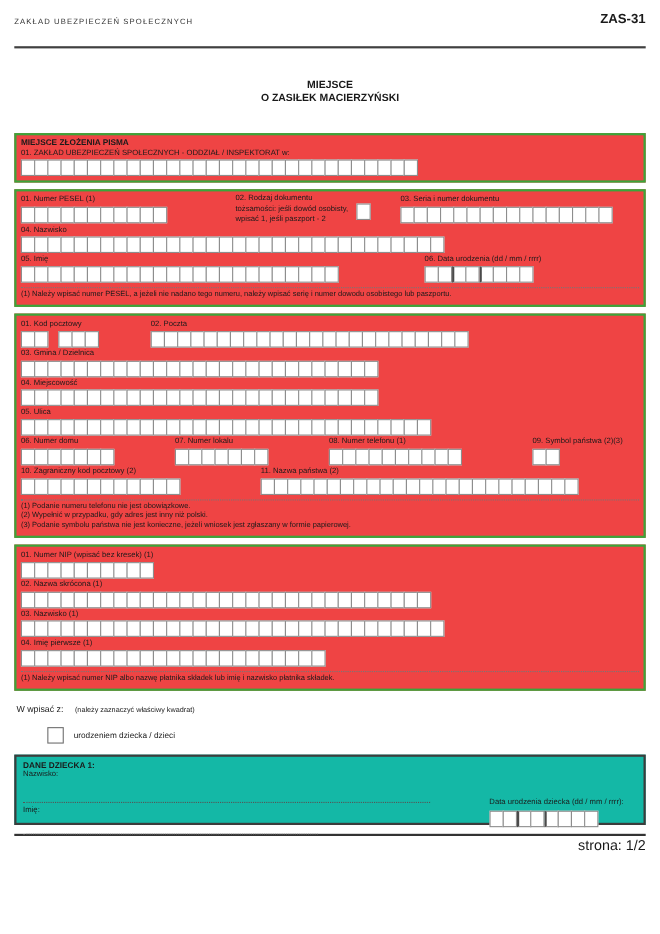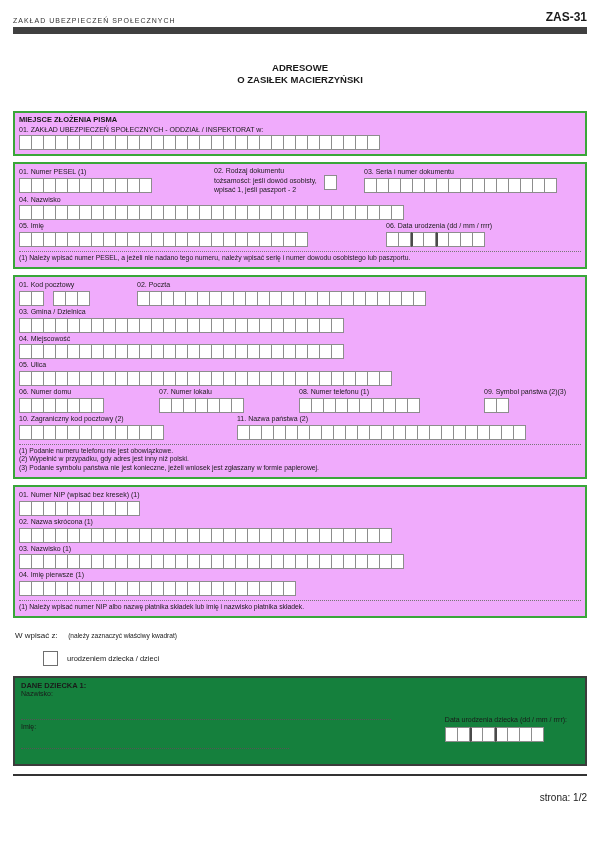--- a/index.html
+++ b/index.html
@@ -2,30 +2,30 @@
 <html><head>
 <meta charset="utf-8">
 <style>
   * { margin:0; padding:0; box-sizing:border-box; }
   html,body { width:600px; height:849px; background:#fff; }
   body { font-family:"Liberation Sans", sans-serif; color:#1a1a1a; overflow:hidden; }
   .page { width:600px; height:849px; padding:10px 13px 8px; }
 
   
   .hdr { display:flex; justify-content:space-between; align-items:flex-end;
-         border-bottom:7px solid #404040; padding-bottom:3px; }
+         border-bottom:2px solid #404040; padding-bottom:18px; }
   .hdr-org { font-size:7px; letter-spacing:1px; color:#333; }
   .hdr-code { font-size:12px; font-weight:bold; }
 
   
   .title { text-align:center; font-weight:bold; font-size:9.5px; line-height:1.3;
            margin:28px 0 24px; }
 
   
-  .sec { border:2px solid #3aa63a; background:#f0abfc; padding:2px 4px 4px; margin-bottom:6px; }
+  .sec { border:2px solid #3aa63a; background:#ef4444; padding:2px 4px 4px; margin-bottom:6px; }
   .sec-title { font-size:7.5px; font-weight:bold; line-height:1.2; }
   .lbl { font-size:7px; line-height:1.25; margin-top:2px; margin-bottom:1px; }
   .cells { line-height:0; white-space:nowrap; }
   .cell { display:inline-block; width:13px; height:15px; background:#fff;
           border:1px solid #8d8d8d; vertical-align:top; }
   .cell + .cell { margin-left:-1px; }
   .cell.thick { border-left:2px solid #4a4a4a; margin-left:0; }
   .footnote { font-size:6.8px; line-height:1.3; border-top:1px dotted #777;
               margin-top:4px; padding-top:2px; }
 
@@ -48,46 +48,46 @@
 
   
   .rel { margin:4px 0 10px 2px; }
   .rel-head { font-size:8px; }
   .rel-hint { font-size:6.6px; margin-left:6px; }
   .opt { display:flex; align-items:center; margin:9px 0 0 28px; }
   .chk { width:15px; height:15px; border:1px solid #6f6f6f; background:#fff; display:inline-block; }
   .opt-lbl { font-size:7.5px; margin-left:9px; }
 
   
-  .child { border:2px solid #3c3c3c; background:#15803d; padding:3px 6px; position:relative; height:90px; }
+  .child { border:2px solid #3c3c3c; background:#14b8a6; padding:3px 6px; position:relative; height:64px; }
   .child-title { font-size:7.5px; font-weight:bold; }
   .child-lbl { font-size:7px; }
   .dotted { border-bottom:1px dotted #555; height:1px; }
   .dot-nazwisko { width:370px; margin-top:22px; }
   .child-imie { margin-top:3px; }
   .dot-imie { width:268px; margin-top:18px; }
   .child-date { position:absolute; right:18px; top:36px; }
   .child-date .lbl { font-size:7px; margin-bottom:2px; }
 
   
   .foot-line { border-top:2px solid #333; margin-top:8px; }
-  .foot { text-align:right; font-size:10px; padding-top:16px; }
+  .foot { text-align:right; font-size:13px; padding-top:1px; }
 </style>
 </head>
 <body>
 
 <div class="page">
 
   <div class="hdr">
     <span class="hdr-org">ZAKŁAD UBEZPIECZEŃ SPOŁECZNYCH</span>
     <span class="hdr-code">ZAS-31</span>
   </div>
 
   <div class="title">
-    <div>ADRESOWE</div>
+    <div>MIEJSCE</div>
     <div>O ZASIŁEK MACIERZYŃSKI</div>
   </div>
 
   <div class="sec">
     <div class="sec-title">MIEJSCE ZŁOŻENIA PISMA</div>
     <div class="lbl">01. ZAKŁAD UBEZPIECZEŃ SPOŁECZNYCH - ODDZIAŁ / INSPEKTORAT w:</div>
     <div class="cells"><span class="cell"></span><span class="cell"></span><span class="cell"></span><span class="cell"></span><span class="cell"></span><span class="cell"></span><span class="cell"></span><span class="cell"></span><span class="cell"></span><span class="cell"></span><span class="cell"></span><span class="cell"></span><span class="cell"></span><span class="cell"></span><span class="cell"></span><span class="cell"></span><span class="cell"></span><span class="cell"></span><span class="cell"></span><span class="cell"></span><span class="cell"></span><span class="cell"></span><span class="cell"></span><span class="cell"></span><span class="cell"></span><span class="cell"></span><span class="cell"></span><span class="cell"></span><span class="cell"></span><span class="cell"></span></div>
   </div>
 
   <div class="sec">

